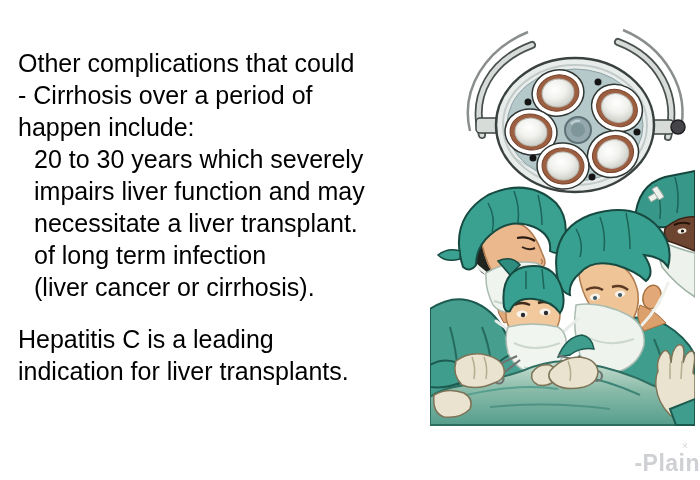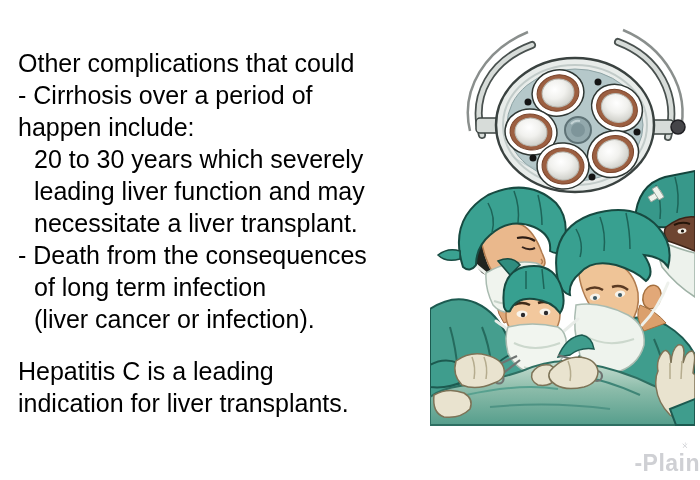--- a/index.html
+++ b/index.html
@@ -16,25 +16,24 @@
 </head>
 <body>
 
 <div class="stage">
 
   <div class="text-panel">
     <div class="line">Other complications that could</div>
     <div class="line">- Cirrhosis over a period of</div>
     <div class="line">happen include:</div>
     <div class="line indent">20 to 30 years which severely</div>
-    <div class="line indent">leading liver function and may</div>
+    <div class="line indent">impairs liver function and may</div>
     <div class="line indent">necessitate a liver transplant.</div>
-    <div class="line">- Death from the consequences</div>
     <div class="line indent">of long term infection</div>
-    <div class="line indent">(liver cancer or infection).</div>
+    <div class="line indent">(liver cancer or cirrhosis).</div>
     <div class="line para2">Hepatitis C is a leading</div>
     <div class="line">indication for liver transplants.</div>
   </div>
 
   <svg class="illustration" viewBox="0 0 265 422" aria-hidden="true">
     <defs>
       <radialGradient id="bulbGrad" cx="42%" cy="35%" r="75%">
         <stop offset="0%" stop-color="#ffffff"></stop>
         <stop offset="45%" stop-color="#f1f1ee"></stop>
         <stop offset="100%" stop-color="#c6c6bf"></stop>

